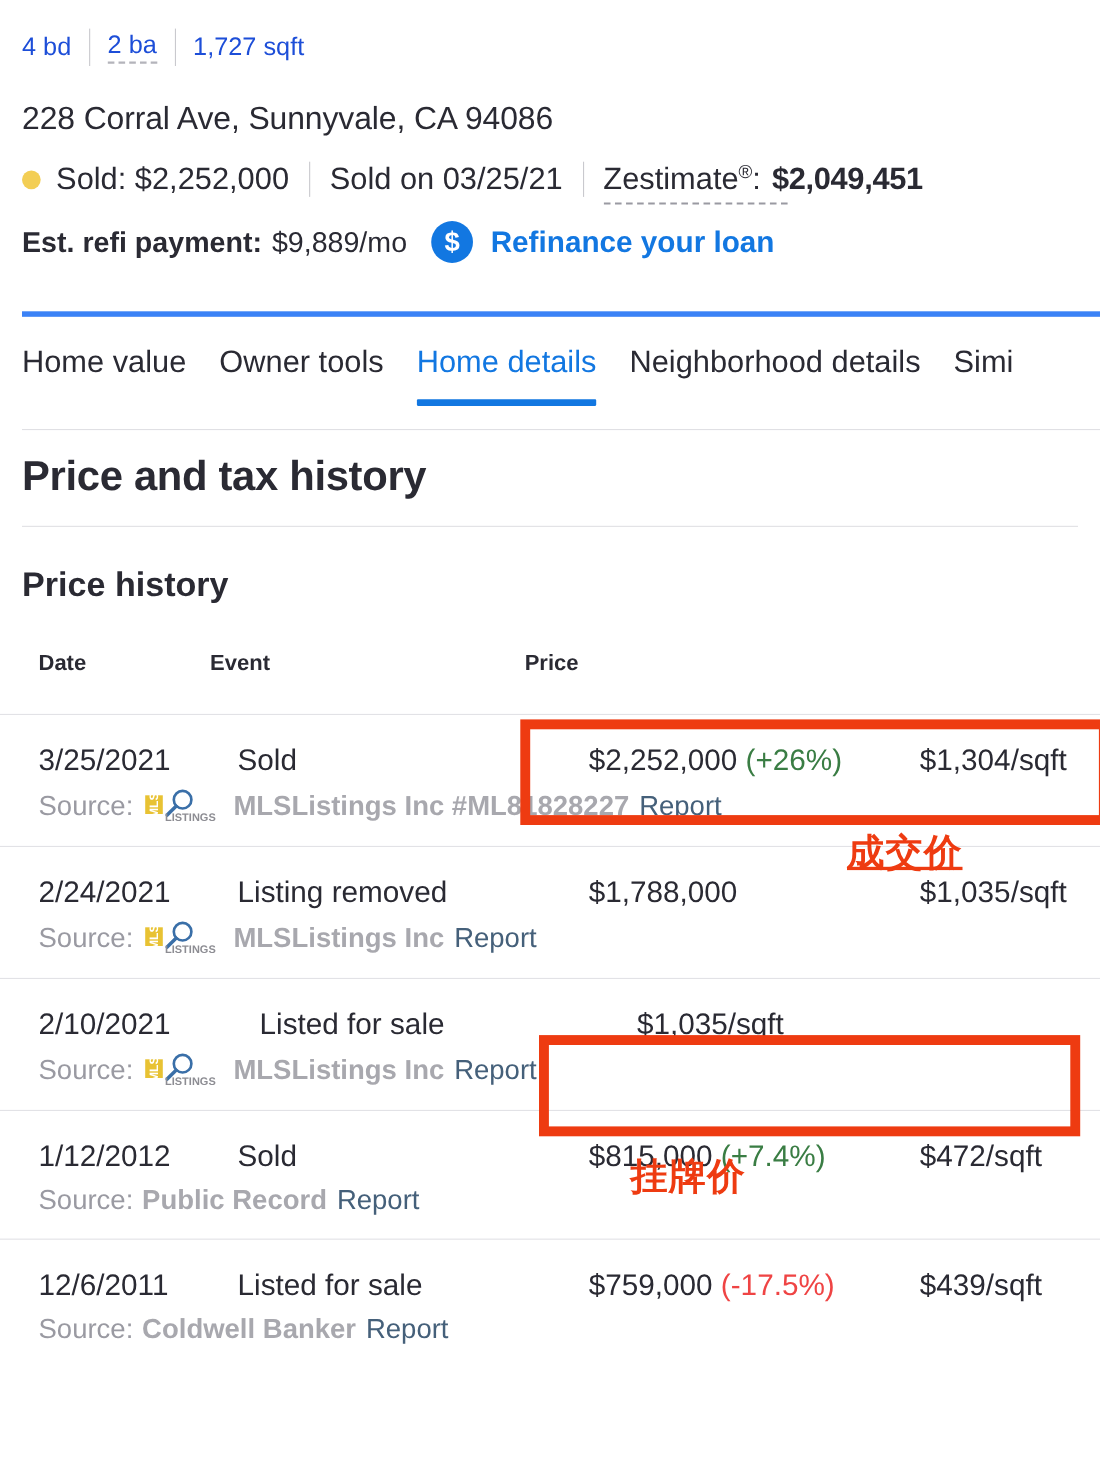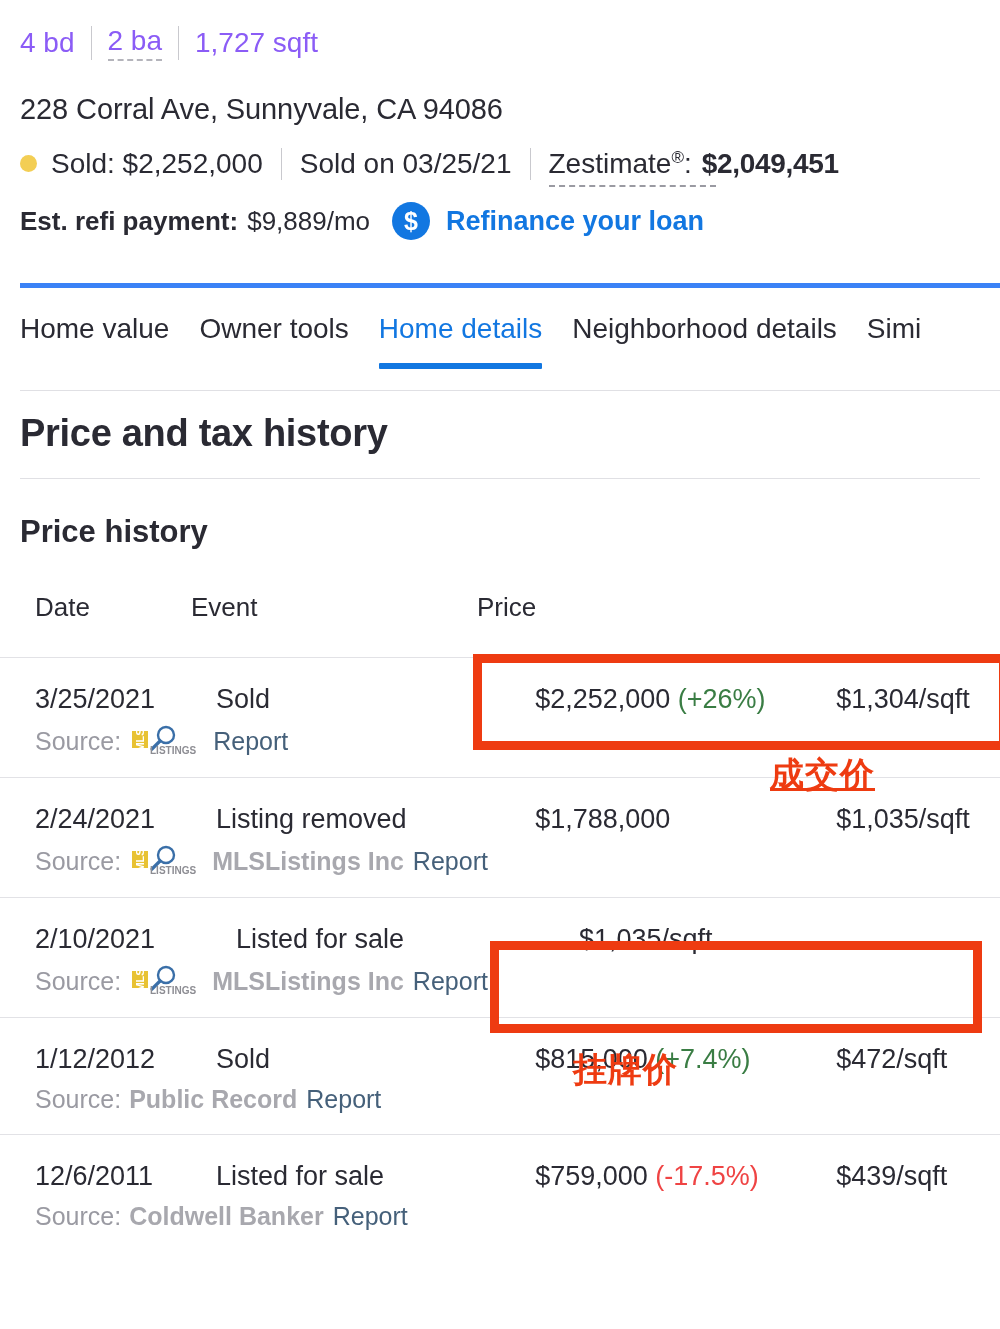--- a/index.html
+++ b/index.html
@@ -18,22 +18,22 @@
 
   
   .facts {
     position: absolute;
     left: 20px; top: 26px;
     width: 960px;
   }
   .fact-row {
     display: flex;
     align-items: center;
-    font-size: 28px;
-    color: #8b5cf6;
+    font-size: 23px;
+    color: #1d4ed8;
     line-height: 1.1;
     white-space: nowrap;
   }
   .fact-item { padding-right: 16px; }
   .fact-item.with-dash {
     border-bottom: 2px dashed #b4b4bb;
     padding-bottom: 2px;
     margin-right: 16px;
     padding-right: 0;
   }
@@ -174,22 +174,22 @@
   }
 
   
   .table {
     position: absolute;
     left: 0; top: 592px;
     width: 1000px;
   }
   .thead {
     display: flex;
-    font-size: 26px;
-    font-weight: normal;
+    font-size: 20px;
+    font-weight: bold;
     color: #2a2a33;
     padding: 0 0 34px 0;
   }
   .col-date { width: 191px; padding-left: 35px; }
   .col-event { width: 286px; }
   .col-price { flex: 1; }
 
   .trow {
     border-top: 1px solid #e2e2e6;
     padding: 26px 0 20px 0;
@@ -341,20 +341,21 @@
         </div>
         <div class="trow-src">
           <span class="src-label">Source:</span>
           <span class="mls-logo"><svg viewBox="0 0 74 32" width="74" height="32" xmlns="http://www.w3.org/2000/svg">
               <rect x="2" y="6" width="16" height="17" fill="#e8c233"></rect>
               <text x="10" y="19" font-family="Liberation Sans, sans-serif" font-size="11" font-weight="bold" fill="#ffffff" text-anchor="middle" transform="rotate(-90 10 15)">MLS</text>
               <circle cx="36" cy="10" r="8" fill="none" stroke="#3a6fa8" stroke-width="2.4"></circle>
               <line x1="30" y1="16" x2="22" y2="24" stroke="#3a6fa8" stroke-width="3.2" stroke-linecap="round"></line>
               <text x="20" y="29" font-family="Liberation Sans, sans-serif" font-size="10" font-weight="bold" fill="#8d8d93">LISTINGS</text>
             </svg></span>
+          <span class="src-name">MLSListings Inc #ML81828227</span>
           <a class="src-report" href="#">Report</a>
         </div>
       </div>
       <div class="trow">
         <div class="trow-main">
           <div class="cell-date">2/24/2021</div>
           <div class="cell-event">Listing removed</div>
           <div class="cell-price"><span>$1,788,000</span></div>
           <div class="cell-ppsf">$1,035/sqft</div>
         </div>

